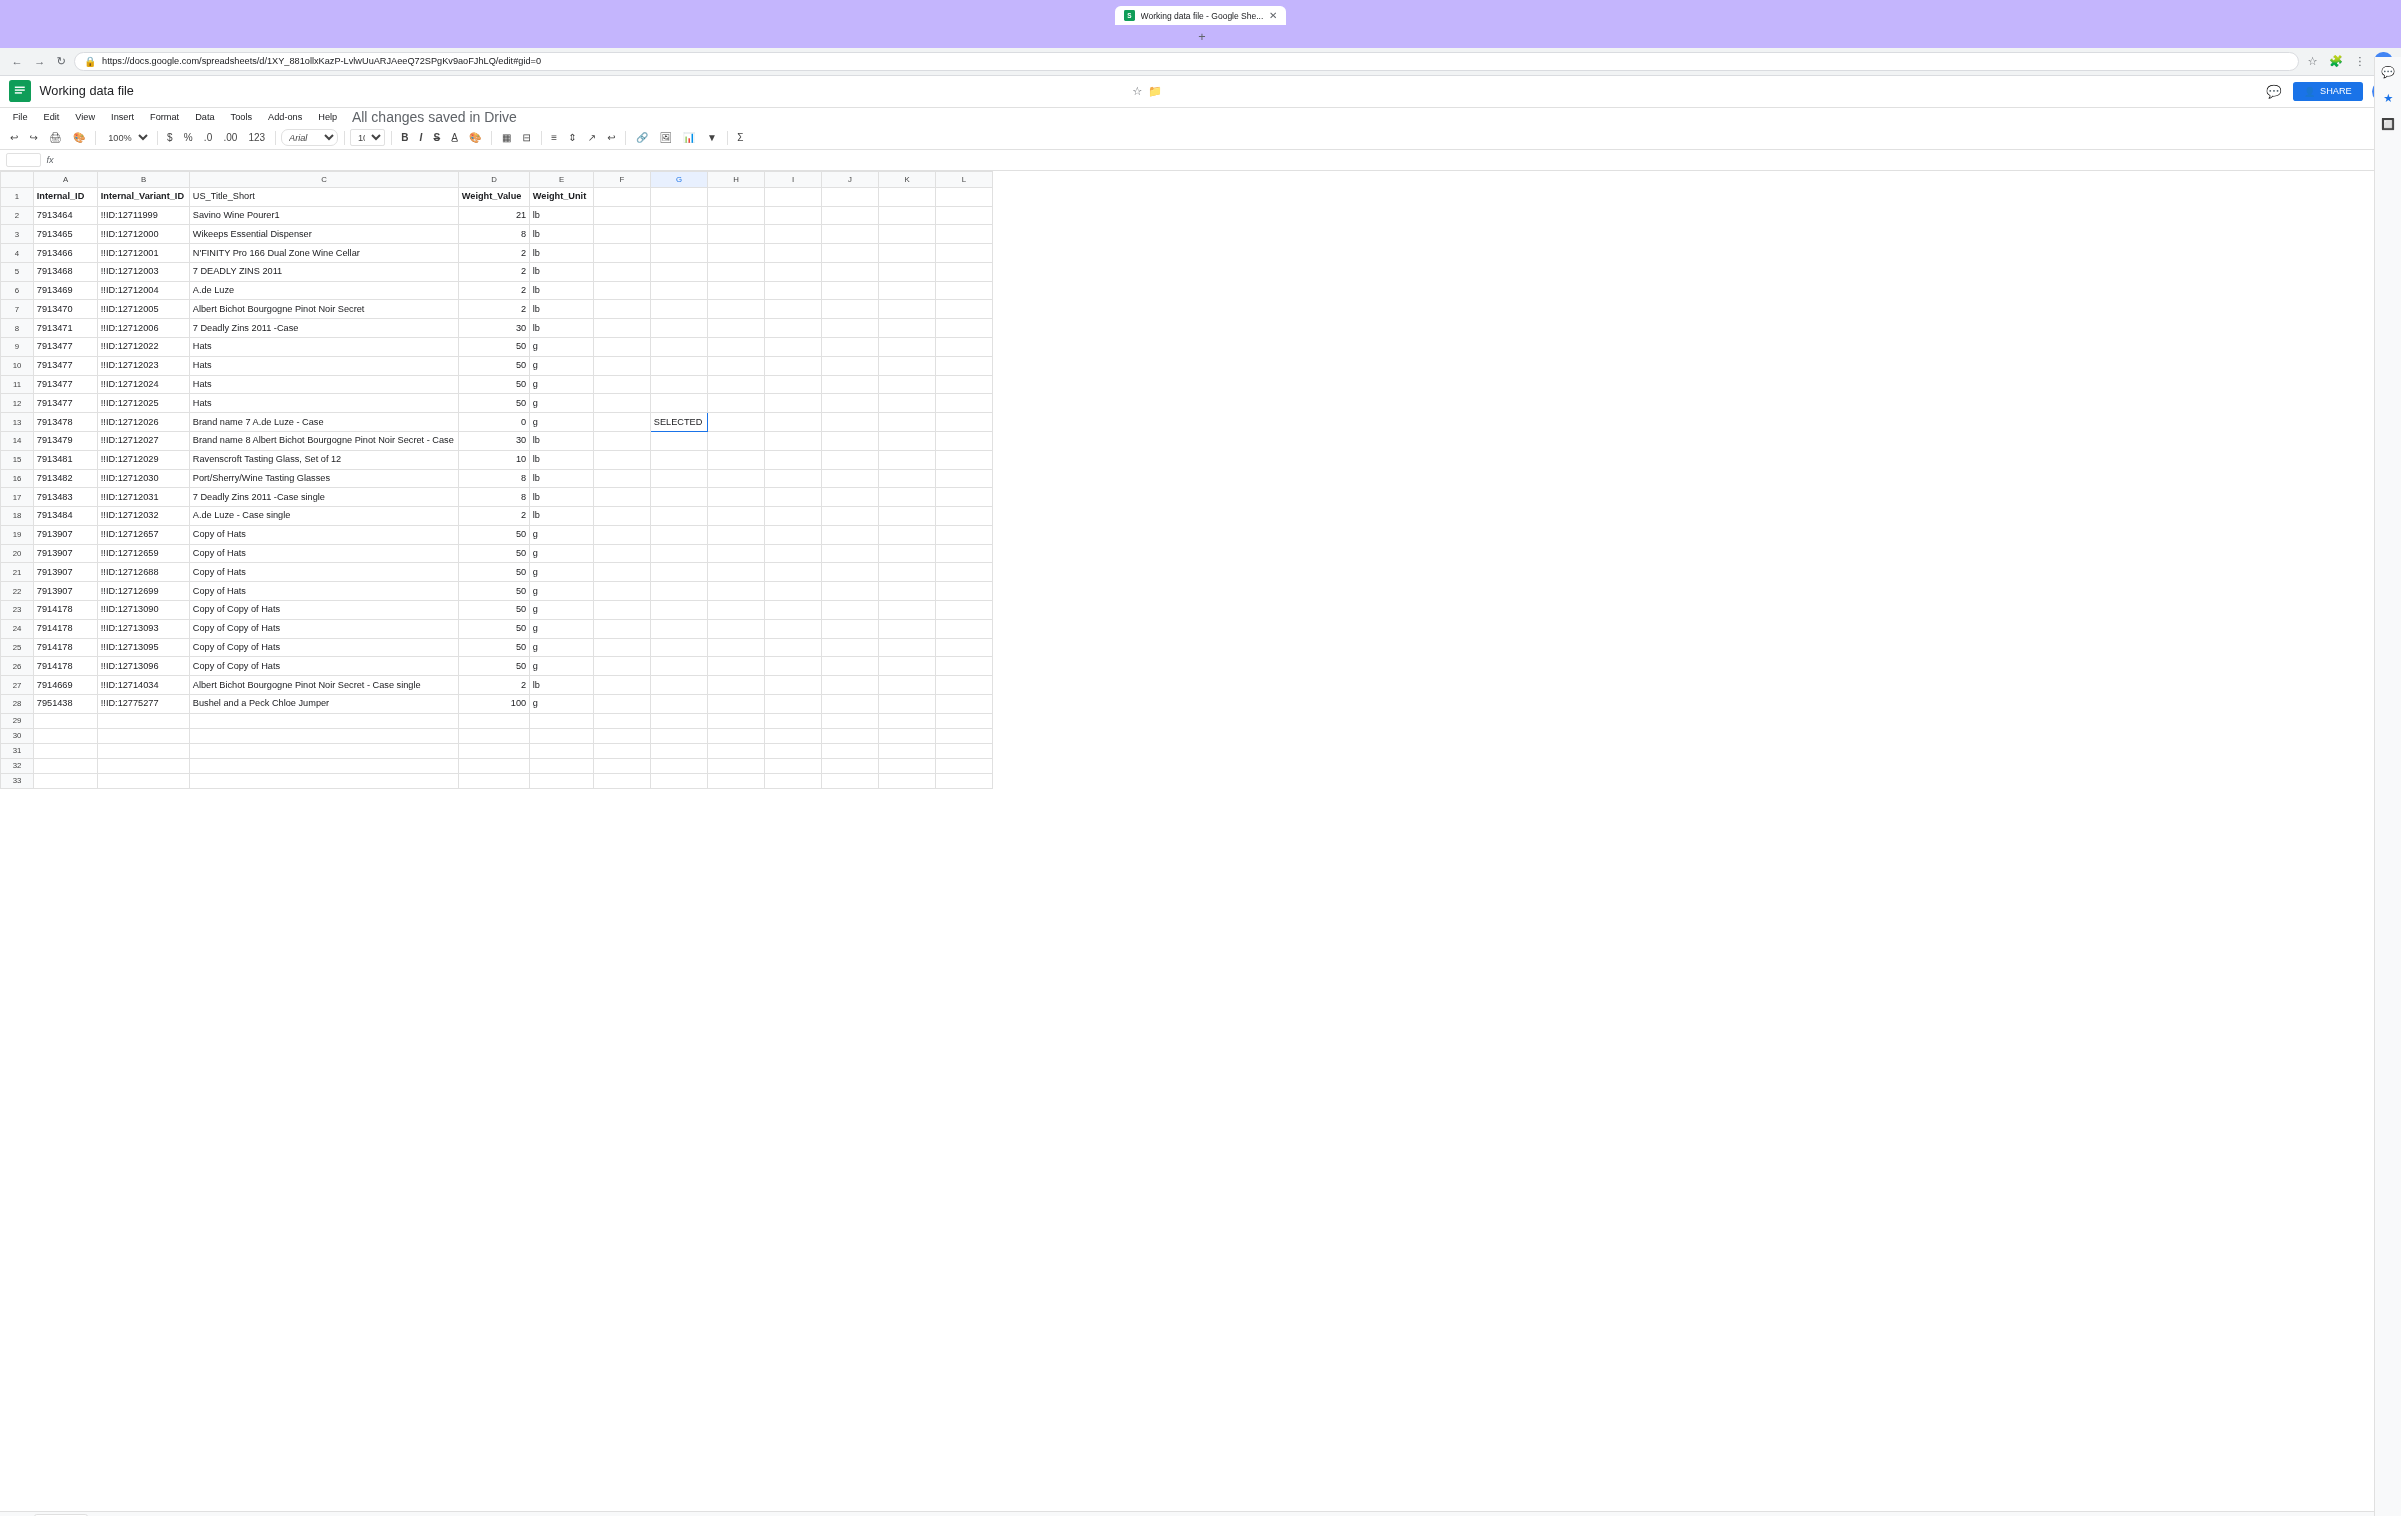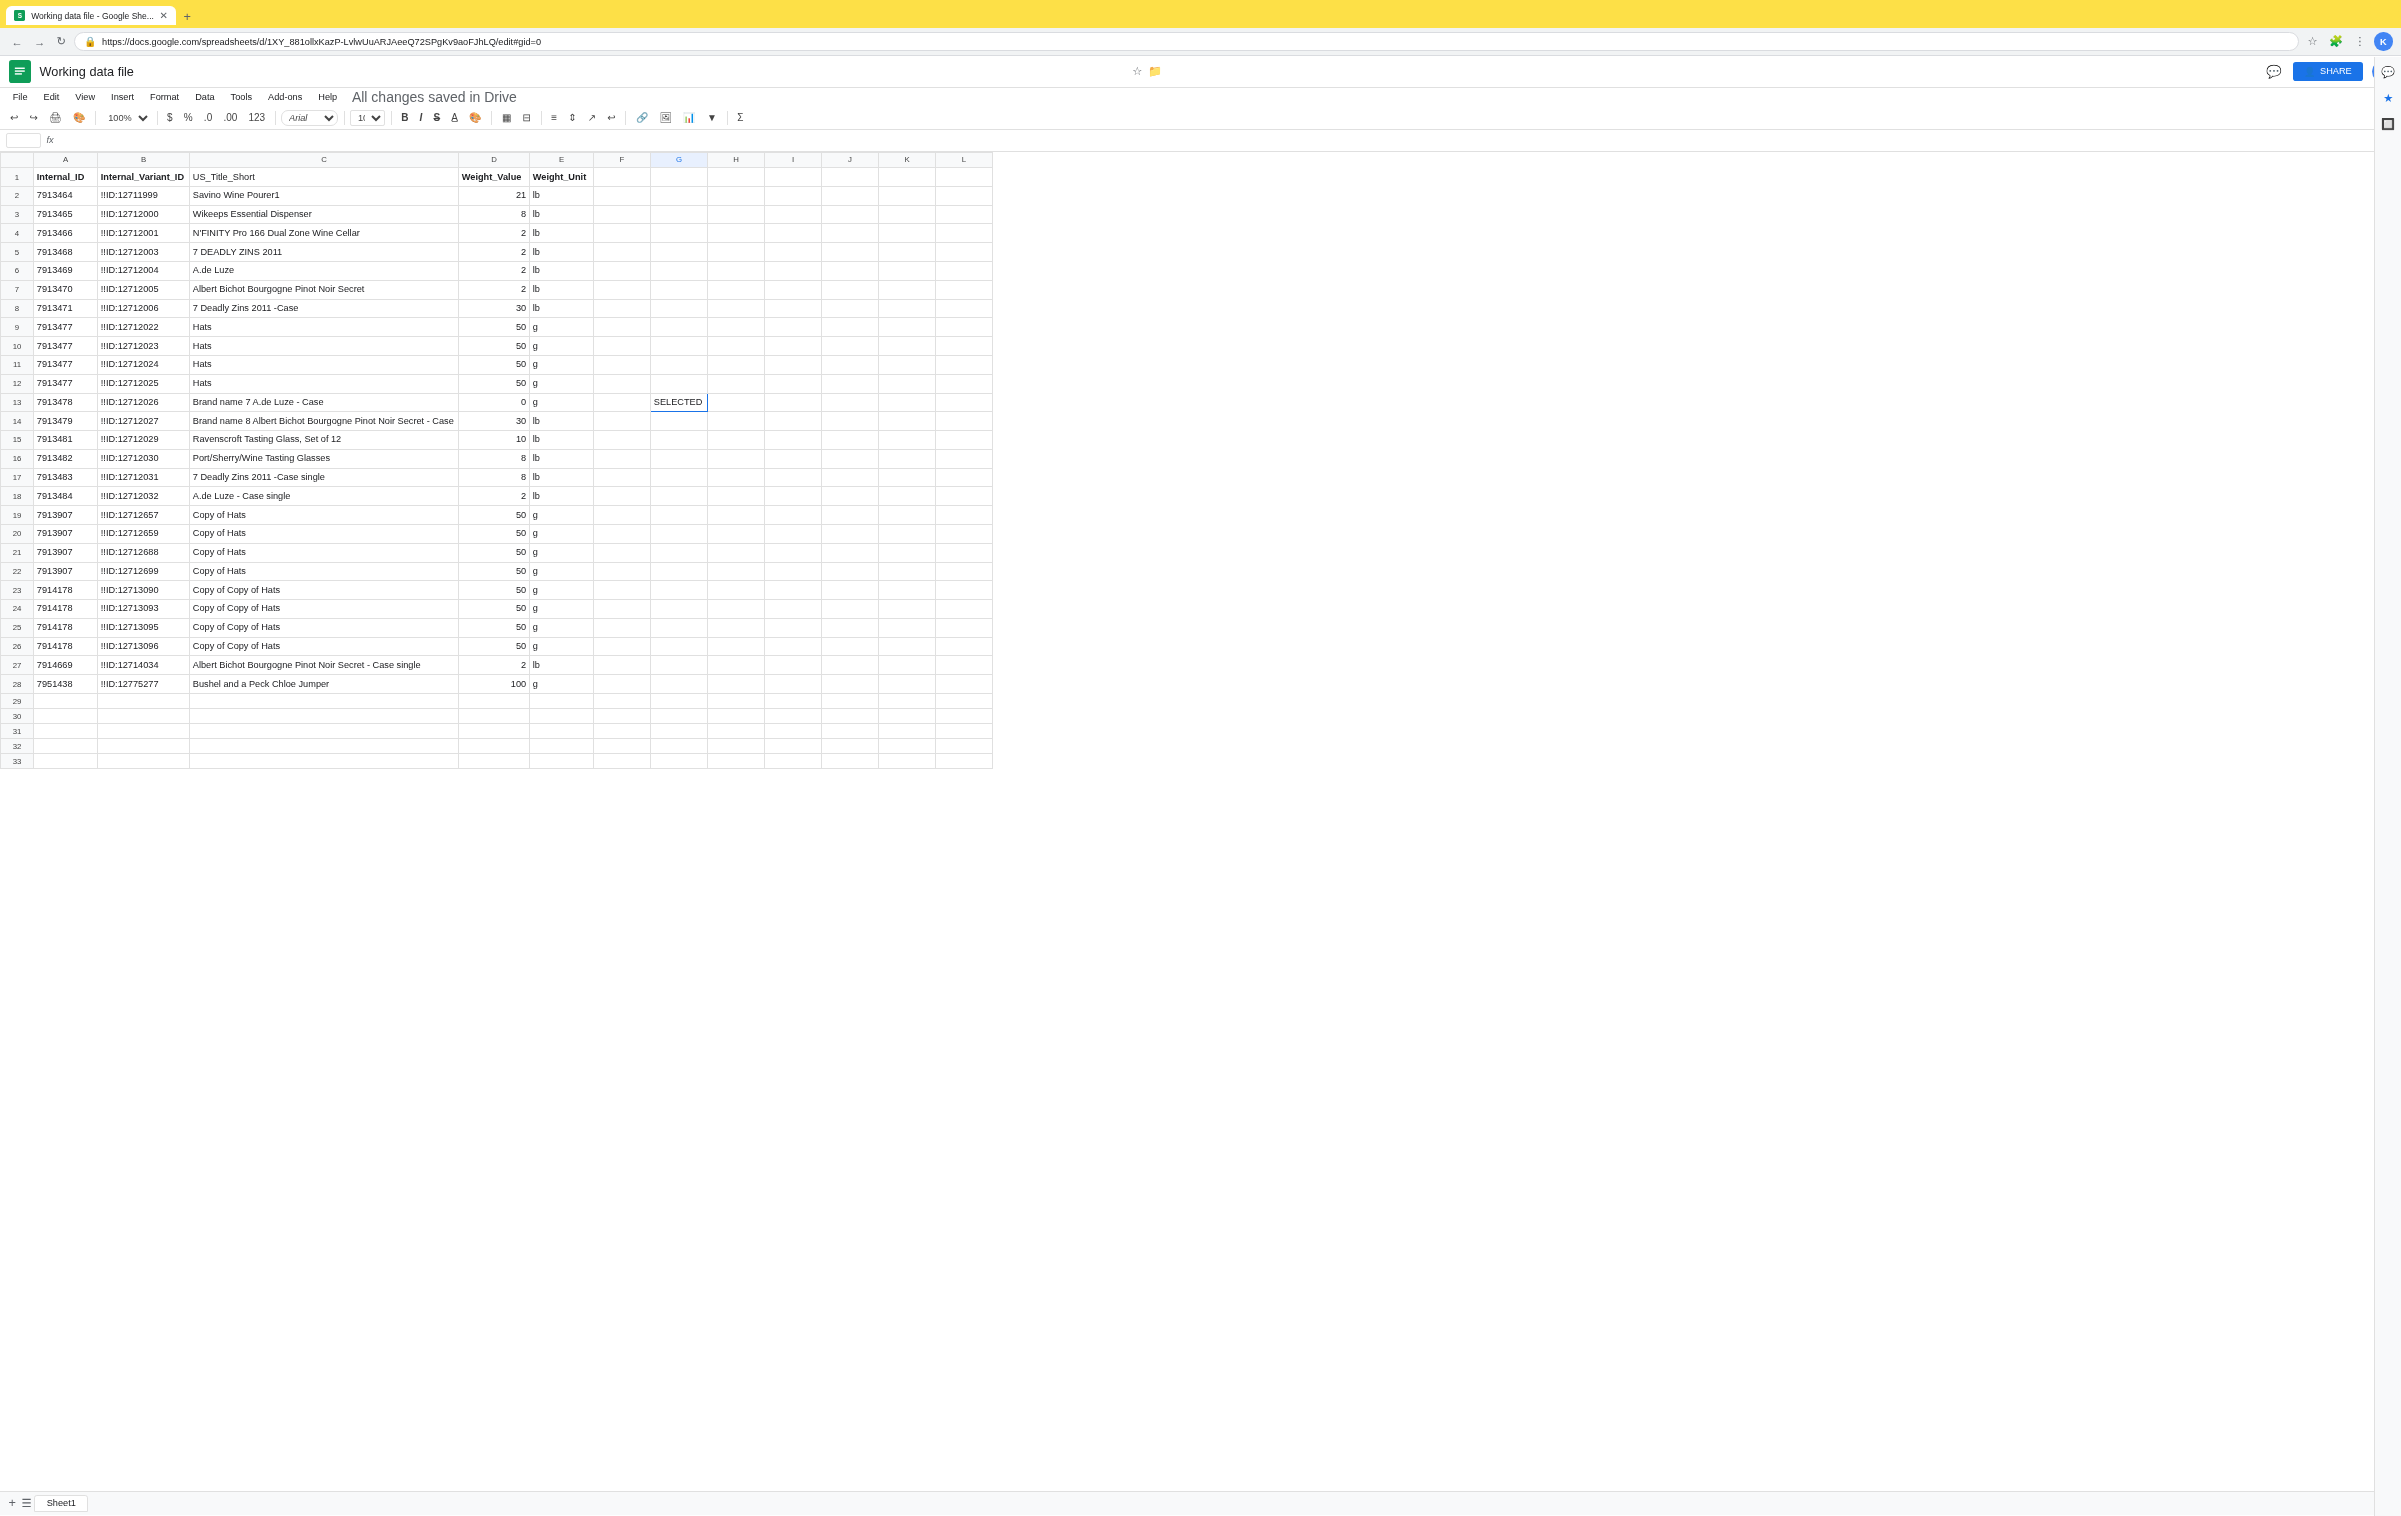--- a/index.html
+++ b/index.html
@@ -1,20 +1,20 @@
 <!DOCTYPE html>
 <html style="font-size:11.3px"><head>
   <meta charset="utf-8">
   <style>
     * { box-sizing: border-box; margin: 0; padding: 0; }
     body { font-family: Arial, sans-serif; font-size: 9.2px; background: #fff; overflow: hidden; }
 
     
     .browser-chrome { background: #f1f3f4; border-bottom: 0.7px solid #dadce0; }
-    .tab-bar { display: flex; align-items: flex-start; padding: 5.7px 5.7px 0; background: #fde047; }
+    .tab-bar { display: flex; align-items: center; padding: 5.7px 5.7px 0; background: #c4b5fd; flex-direction: column; }
     .tab { display: flex; align-items: center; background: #fff; border-radius: 5.7px 5.7px 0 0; padding: 4.2px 8.5px; font-size: 8.5px; gap: 5.7px; min-width: 141px; }
     .tab-favicon { width: 11.3px; height: 11.3px; background: #0f9d58; border-radius: 1.4px; flex-shrink: 0; }
     .tab-title { flex: 1; white-space: nowrap; overflow: hidden; text-overflow: ellipsis; font-size: 8.5px; color: #202124; }
     .tab-close { color: #5f6368; cursor: pointer; font-size: 10px; }
     .tab-new { background: none; border: none; color: #5f6368; font-size: 12.7px; cursor: pointer; padding: 4.2px; margin-left: 2.8px; }
 
     .address-bar { display: flex; align-items: center; padding: 4.2px 8.5px; gap: 5.7px; background: #f1f3f4; }
     .nav-btn { background: none; border: none; cursor: pointer; color: #5f6368; font-size: 11.3px; padding: 2.8px; border-radius: 50%; }
     .url-bar { flex: 1; display: flex; align-items: center; background: #fff; border: 0.7px solid #dadce0; border-radius: 14px; padding: 2.8px 8.5px; gap: 5.7px; }
     .url-text { flex: 1; font-size: 9.2px; color: #202124; }

